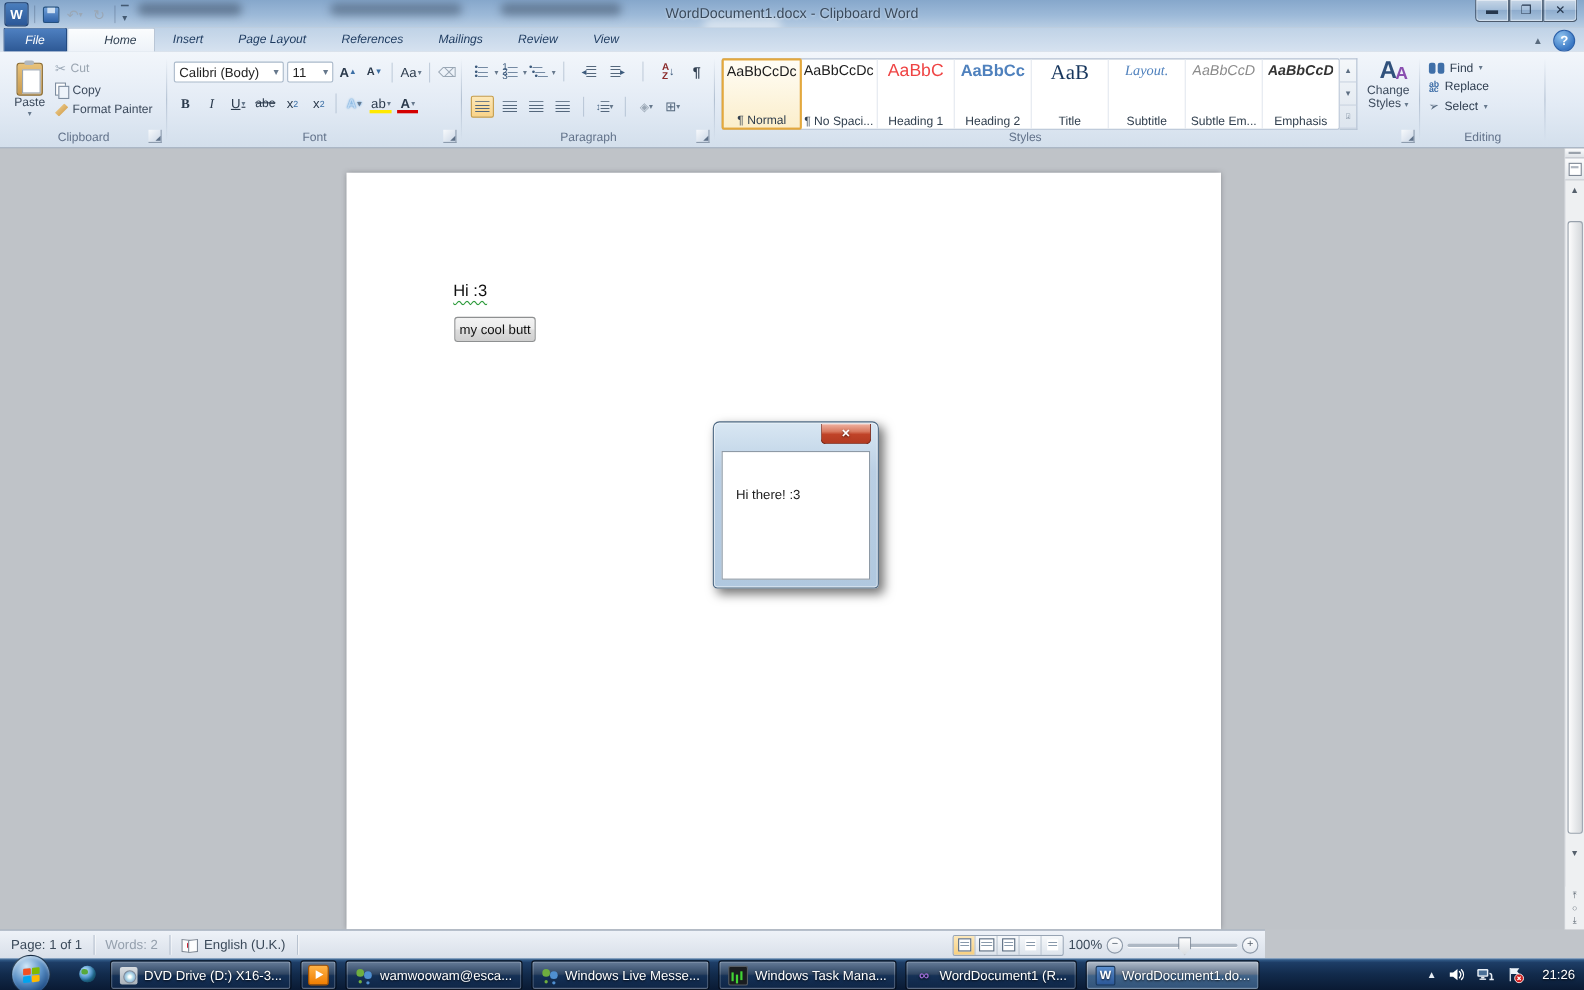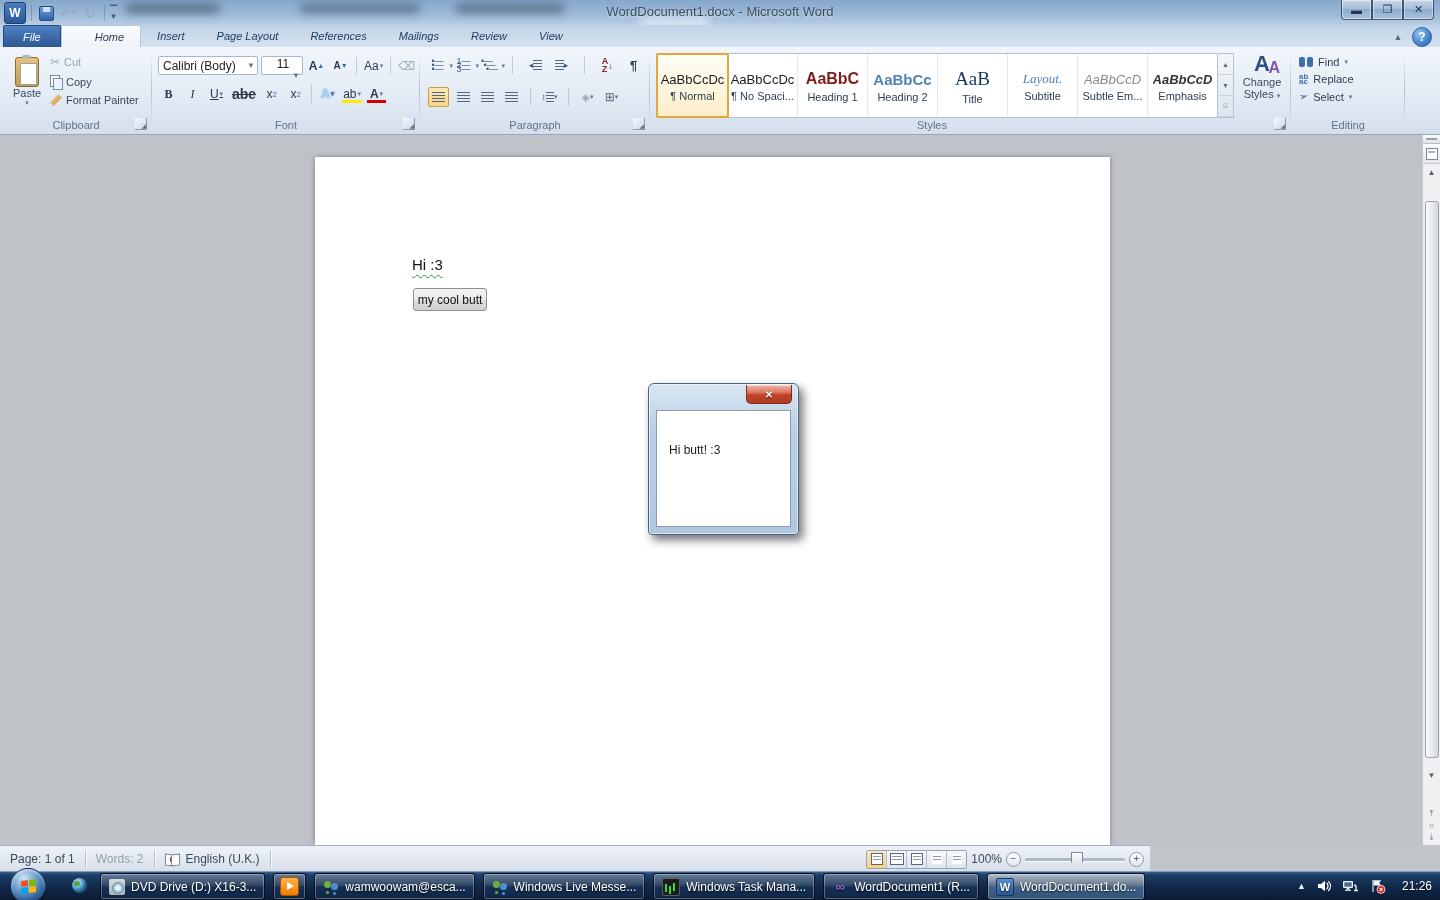--- a/index.html
+++ b/index.html
@@ -78,26 +78,26 @@
   .fc-a:after{background:#d40000;}
   .glow-a{color:#bfd9f2;text-shadow:0 0 2px #5e9fd8,0 0 1px #5e9fd8;font-weight:bold;}
   
   .pbtn{width:19px;height:18px;border-radius:2px;display:flex;align-items:center;justify-content:center;position:relative;}
   .pbtn .dd{position:absolute;right:-6px;top:6px;font-size:7px;color:#66788c;}
   .bars{width:13px;height:11px;background:repeating-linear-gradient(#54677c 0 1px,transparent 1px 3px);}
   .sel-orange{background:linear-gradient(#fde8b8,#f9d388);border:1px solid #c79b41;}
   .bullets-icon{font-size:9px;color:#3c5a7c;letter-spacing:0;line-height:4px;}
   
   .gallery{position:absolute;left:4px;top:4px;height:63px;background:#fff;border:1px solid #b4c1d2;border-radius:2px;display:flex;}
-  .gitem{width:69px;border-right:1px solid #e3e8ef;display:flex;flex-direction:column;align-items:center;justify-content:center;gap:3px;padding-top:2px;}
+  .gitem{width:69px;border-right:1px solid #e3e8ef;display:flex;flex-direction:column;align-items:center;justify-content:space-between;gap:3px;padding-top:2px;}
   .gitem .prev{font-size:13px;white-space:nowrap;overflow:hidden;max-width:64px;}
   .gitem .gname{font-size:11px;color:#32404f;white-space:nowrap;overflow:hidden;max-width:66px;}
   .gitem.selected{border:2px solid #e3a83d;border-radius:2px;background:linear-gradient(#fffdf6,#fbeecb);margin:-1px;}
   .prev.s0,.prev.s1{color:#1c1c1c;}
-  .prev.s2{color:#7f1d1d;font-weight:bold;}
+  .prev.s2{color:#ef4444;font-weight:normal;}
   .prev.s3{color:#4f81bd;font-weight:bold;}
   .prev.s4{color:#17365d;font-family:"Liberation Serif",serif;font-size:19px;}
   .prev.s5{color:#4f81bd;font-style:italic;font-family:"Liberation Serif",serif;}
   .prev.s6{color:#8a8a8a;font-style:italic;}
   .prev.s7{color:#333;font-style:italic;font-weight:bold;}
   .gscroll{position:absolute;left:566px;top:4px;width:15px;height:63px;border:1px solid #b4c1d2;border-left:none;background:linear-gradient(#f4f7fa,#dde5ee);
     display:flex;flex-direction:column;}
   .gscroll div{flex:1;display:flex;align-items:center;justify-content:center;font-size:7px;color:#5c6e82;border-bottom:1px solid #c9d3e0;}
   .changestyles{position:absolute;left:588px;top:3px;width:44px;height:66px;display:flex;flex-direction:column;align-items:center;}
   .aa-icon{font-size:22px;font-weight:bold;color:#30517c;line-height:24px;position:relative;}
@@ -222,21 +222,21 @@
       <div class="word-appicon">W</div>
       <div class="sep"></div>
       <div class="qbtn">
           <div class="floppy"></div>
         </div>
       <div class="qbtn gray-glyph">↶<span style="font-size:7px;">▾</span></div>
       <div class="qbtn gray-glyph">↻</div>
       <div class="sep"></div>
       <div class="qat-caret">▔<br>▾</div>
     </div>
-    <div class="title-text">WordDocument1.docx  -  Microsoft Word</div>
+    <div class="title-text">WordDocument1.docx  -  Clipboard Word</div>
     <div class="winbtns">
       <div class="winbtn first">▬</div>
       <div class="winbtn">❐</div>
       <div class="winbtn last">✕</div>
     </div>
   </div>
 
   <div class="tabrow">
     <div class="tabs">
       <div class="tab file">File</div>
@@ -280,21 +280,21 @@
       <div class="glabel">Clipboard</div>
       <div class="launcher"></div>
     </div>
 
     <div class="rgroup" style="left:154px;width:264px;">
       <div style="position:absolute;left:4px;top:7px;display:flex;align-items:center;gap:3px;">
         <div class="combo" style="width:92px;">
           <span>Calibri (Body)</span>
             <span class="arrow">▼</span>
         </div>
-        <div class="combo" style="width:34px;flex-direction:column;">
+        <div class="combo" style="width:34px;">
           <span>11</span>
             <span class="arrow">▼</span>
         </div>
         <div class="fbtn">
             <b>A</b>
             <sup style="font-size:7px;color:#3a6ea5;">▲</sup>
           </div>
         <div class="fbtn" style="font-size:10px;">
             <b>A</b>
             <sup style="font-size:7px;color:#3a6ea5;">▼</sup>
@@ -313,21 +313,21 @@
         <div class="fbtn" style="font-family:'Liberation Serif',serif;font-weight:bold;">
             <span>B</span>
           </div>
         <div class="fbtn" style="font-family:'Liberation Serif',serif;font-style:italic;">
             <span>I</span>
           </div>
         <div class="fbtn" style="text-decoration:underline;">
             <span>U</span>
             <span class="dd">▾</span>
           </div>
-        <div class="fbtn" style="text-decoration:line-through;font-size:14px;font-weight:bold;">
+        <div class="fbtn" style="text-decoration:line-through;font-size:11px;">
             <span>abe</span>
           </div>
         <div class="fbtn">
             <span>x</span>
             <sub style="font-size:8px;color:#3a6ea5;">2</sub>
           </div>
         <div class="fbtn">
             <span>x</span>
             <sup style="font-size:8px;color:#3a6ea5;">2</sup>
           </div>
@@ -500,21 +500,21 @@
         <div>⤒</div>
         <div>○</div>
         <div>⤓</div>
       </div>
     </div>
   </div>
 
   <div class="dialog">
     <div class="dlg-close">✕</div>
     <div class="dlg-inner">
-      <div class="dlg-msg">Hi butt! :3</div>
+      <div class="dlg-msg">Hi there! :3</div>
     </div>
   </div>
 
   <div class="statusbar">
     <div class="st-left">
       <div class="st-item">
           <span>Page: 1 of 1</span>
         </div>
       <div class="st-item">
           <span class="st-gray">Words: 2</span>

